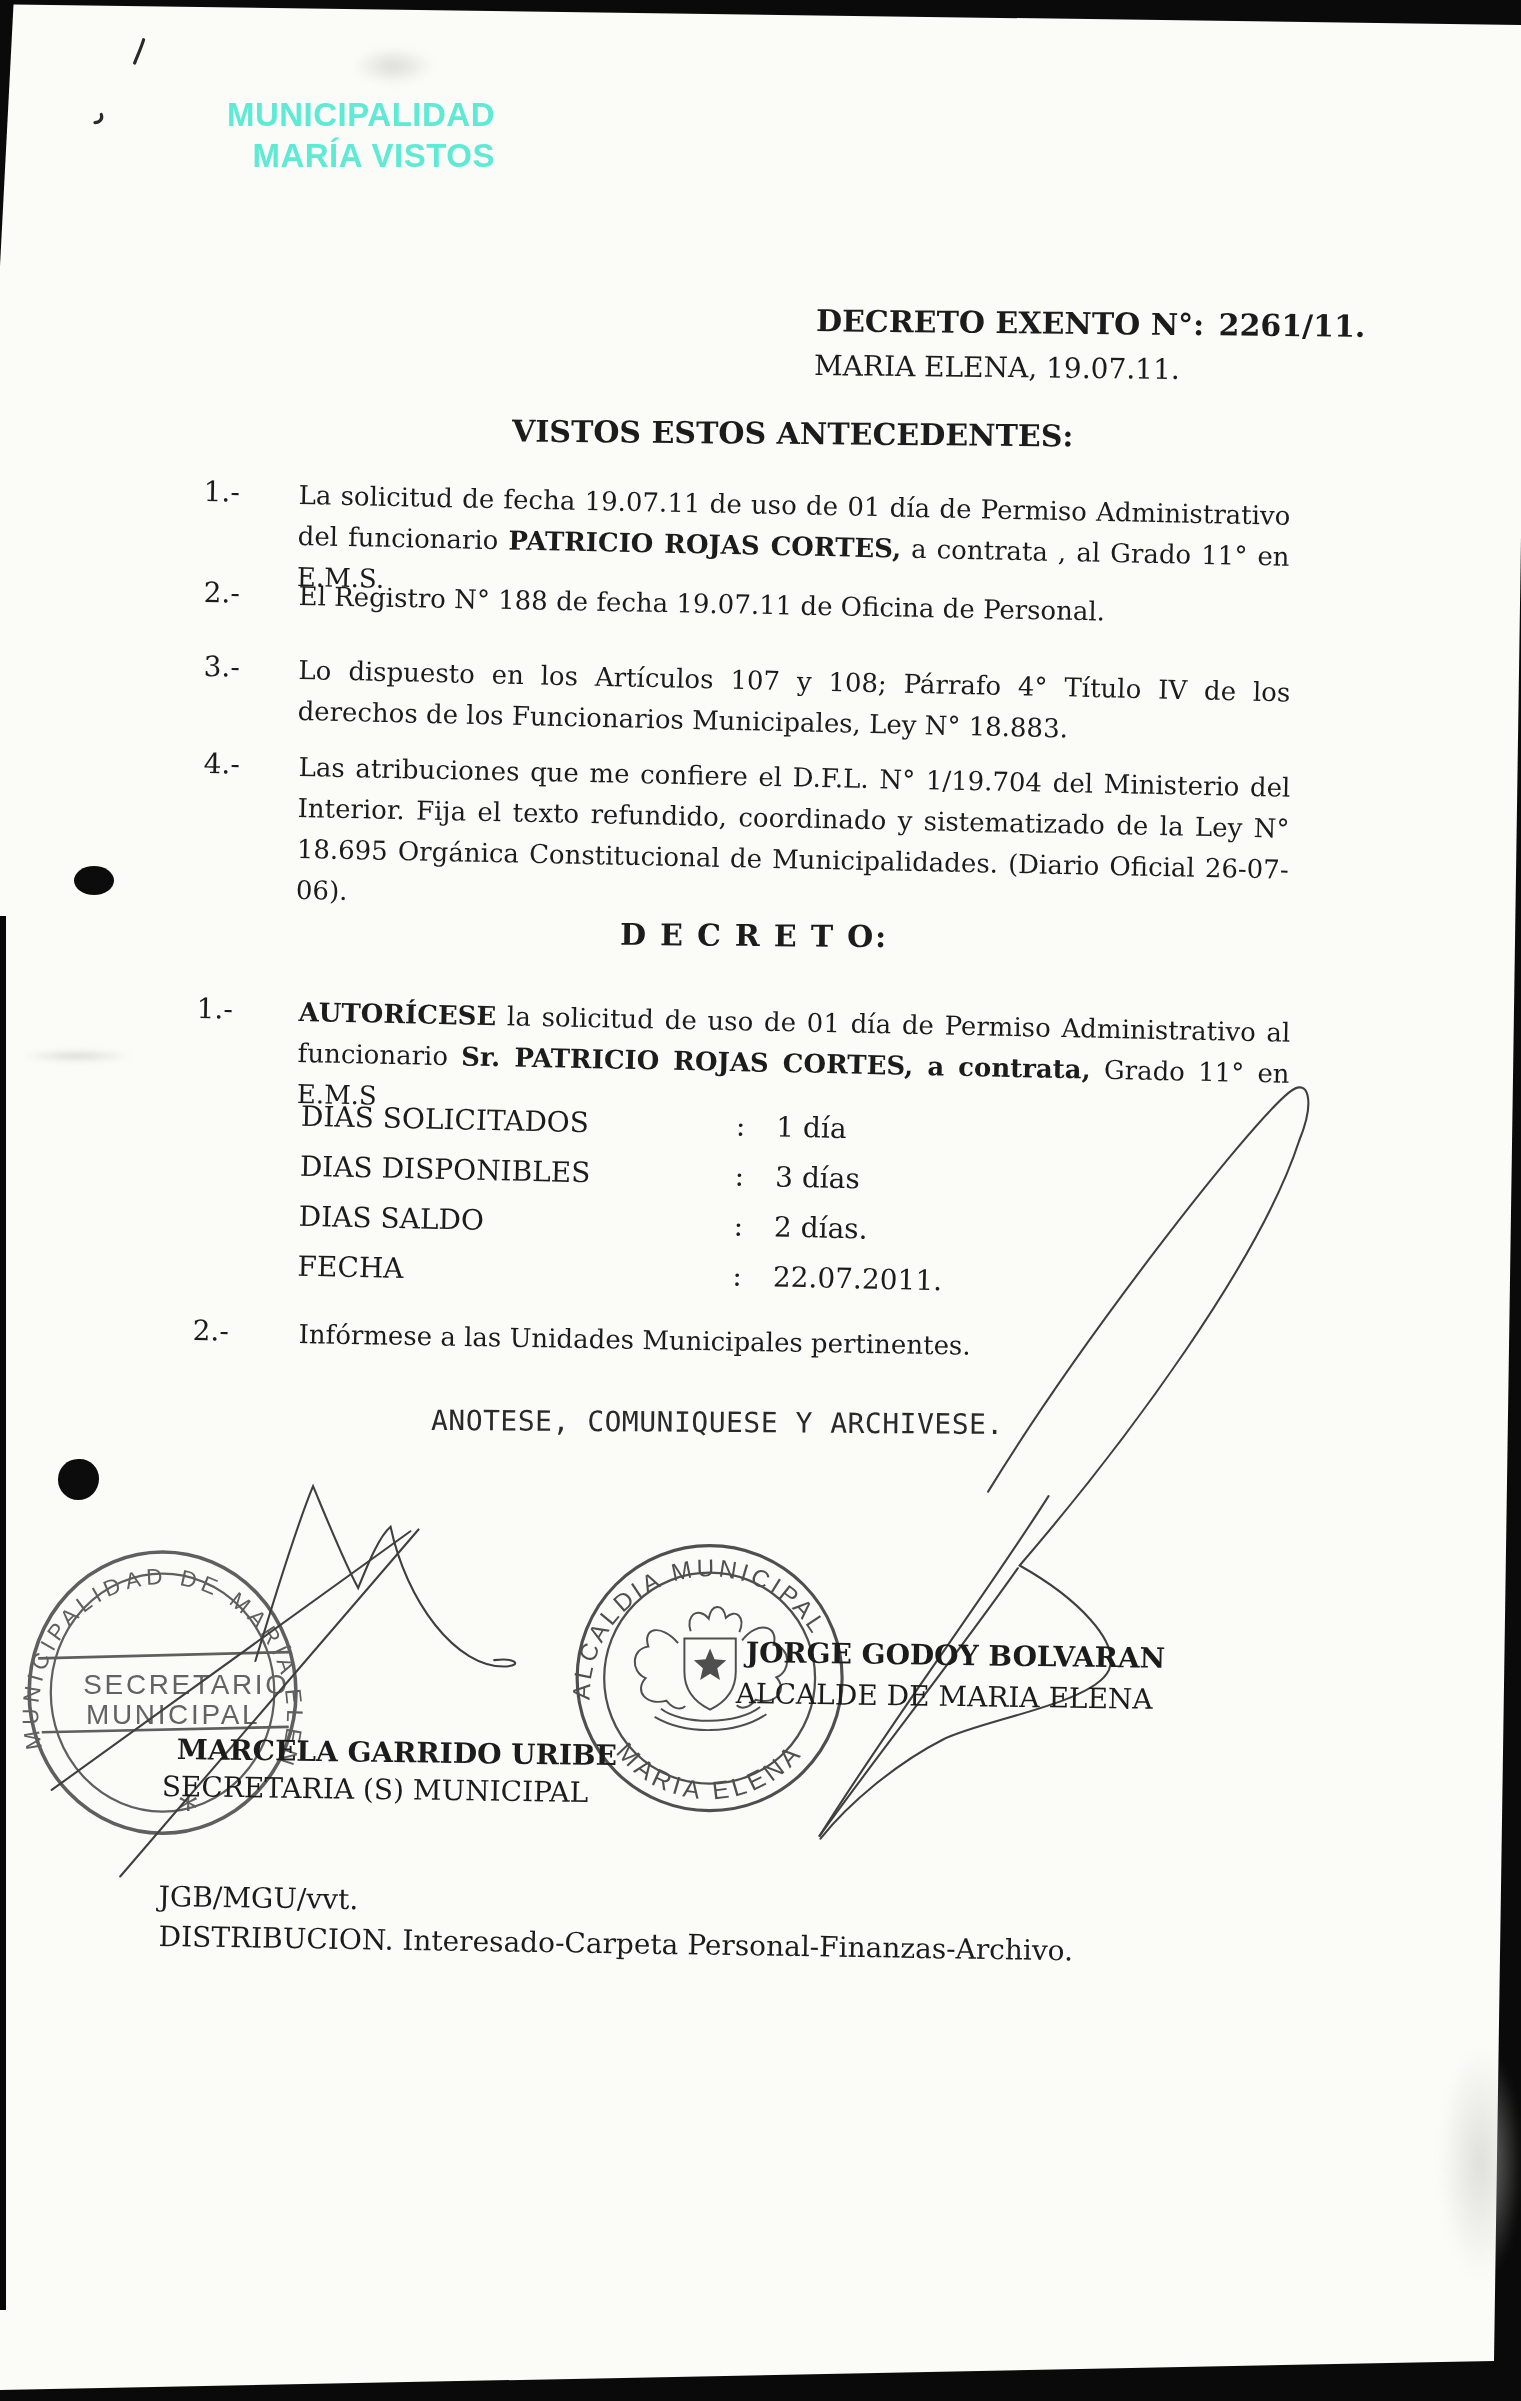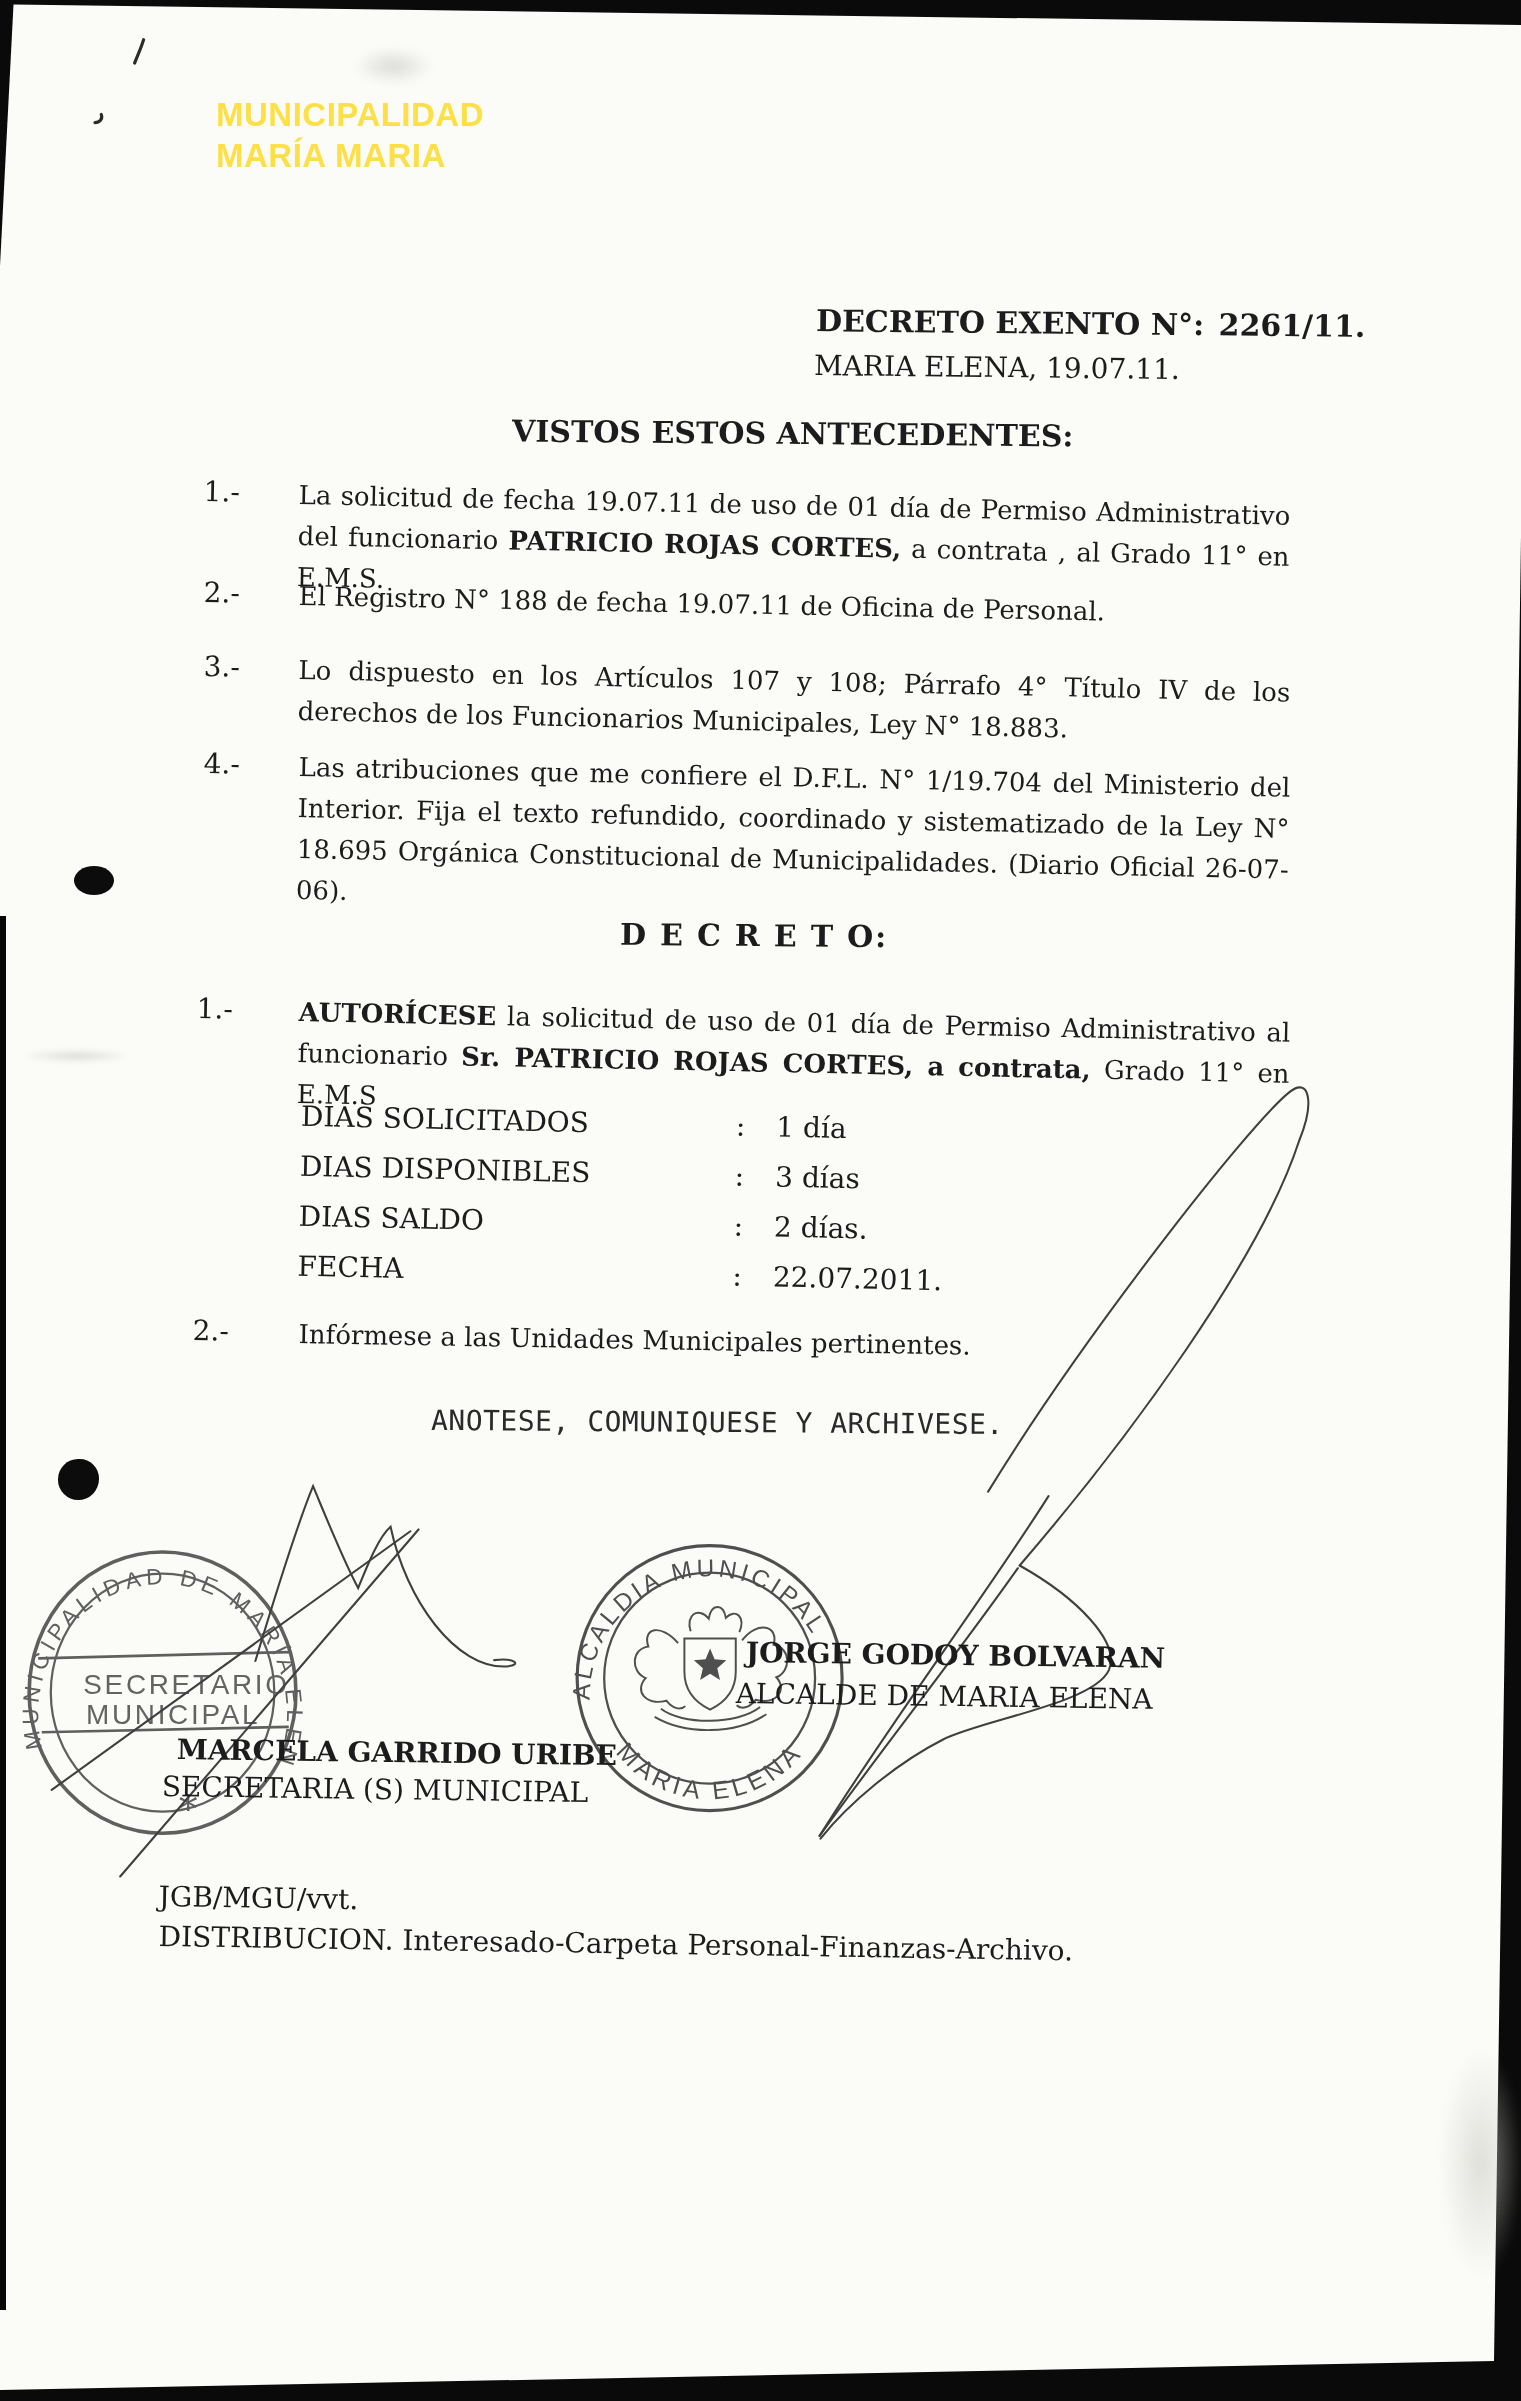--- a/index.html
+++ b/index.html
@@ -2,23 +2,23 @@
 <html style="font-size:14.4px"><head>
 <meta charset="utf-8">
 <style>
   html,body{margin:0;padding:0;background:#0a0a0a;}
   .scan{position:relative;width:1522px;height:2401px;overflow:hidden;background:#0a0a0a;
         font-family:"DejaVu Serif", serif;color:#1c1c1c;}
   .paper{position:absolute;left:0;top:0;width:1522px;height:2401px;background:#fbfbf8;
          clip-path:polygon(13.5px 4.5px,1522px 25px,1522px 469px,1494px 2361px,0px 2390px,0px 266px);}
   .abs{position:absolute;}
   .tilt{transform-origin:0 0;}
-  .letterhead{left:216px;top:94px;width:279px;text-align:left;
+  .letterhead{left:216px;top:94px;width:279px;text-align:right;
               font-family:"Liberation Sans", sans-serif;font-weight:600;font-size:33px;
-              line-height:41px;color:#fde047;letter-spacing:0.5px;}
+              line-height:41px;color:#5eead4;letter-spacing:0.5px;}
   .decree-line1{left:816px;top:306px;font-weight:bold;font-size:30px;white-space:nowrap;transform:rotate(.6deg);}
   .decree-num{margin-left:14.4px;}
   .decree-line2{left:814px;top:351px;font-size:28px;white-space:nowrap;transform:rotate(.6deg);}
   .vistos-h{left:512px;top:416px;font-weight:bold;font-size:30px;white-space:nowrap;transform:rotate(.5deg);}
   .item-num{width:63px;font-size:28px;}
   .item-body{width:992px;font-size:26px;line-height:41px;text-align:justify;}
   .decreto-h{left:620px;top:918px;font-weight:bold;font-size:30px;letter-spacing:1.8px;white-space:nowrap;transform:rotate(.5deg);}
   .days{left:299px;top:1107px;font-size:28px;transform:rotate(1.3deg);}
   .days-row{display:flex;height:50px;align-items:baseline;}
   .days-label{width:435px;}
@@ -41,21 +41,21 @@
   .stamp-sans{font-family:"Liberation Sans", sans-serif;}
 </style>
 </head>
 <body>
 
 <div class="scan">
   <div class="paper"></div>
 
   <div class="abs letterhead">
     <div>MUNICIPALIDAD</div>
-    <div>MARÍA MARIA</div>
+    <div>MARÍA VISTOS</div>
   </div>
 
   <div class="abs decree-line1"><span>DECRETO EXENTO N°:</span><span class="decree-num">2261/11.</span></div>
   <div class="abs decree-line2">MARIA ELENA,  19.07.11.</div>
 
   <div class="abs vistos-h">VISTOS ESTOS ANTECEDENTES:</div>
 
   <div class="abs item-num tilt" style="left:204px;top:475px;transform:rotate(1deg);">1.-</div>
   <div class="abs item-body tilt" style="left:299px;top:475px;transform:rotate(1.2deg);"><span>La solicitud de fecha 19.07.11 de uso de 01 día de Permiso Administrativo del funcionario </span><b>PATRICIO ROJAS CORTES,</b><span>  a contrata ,  al Grado 11° en E.M.S.</span></div>
 

